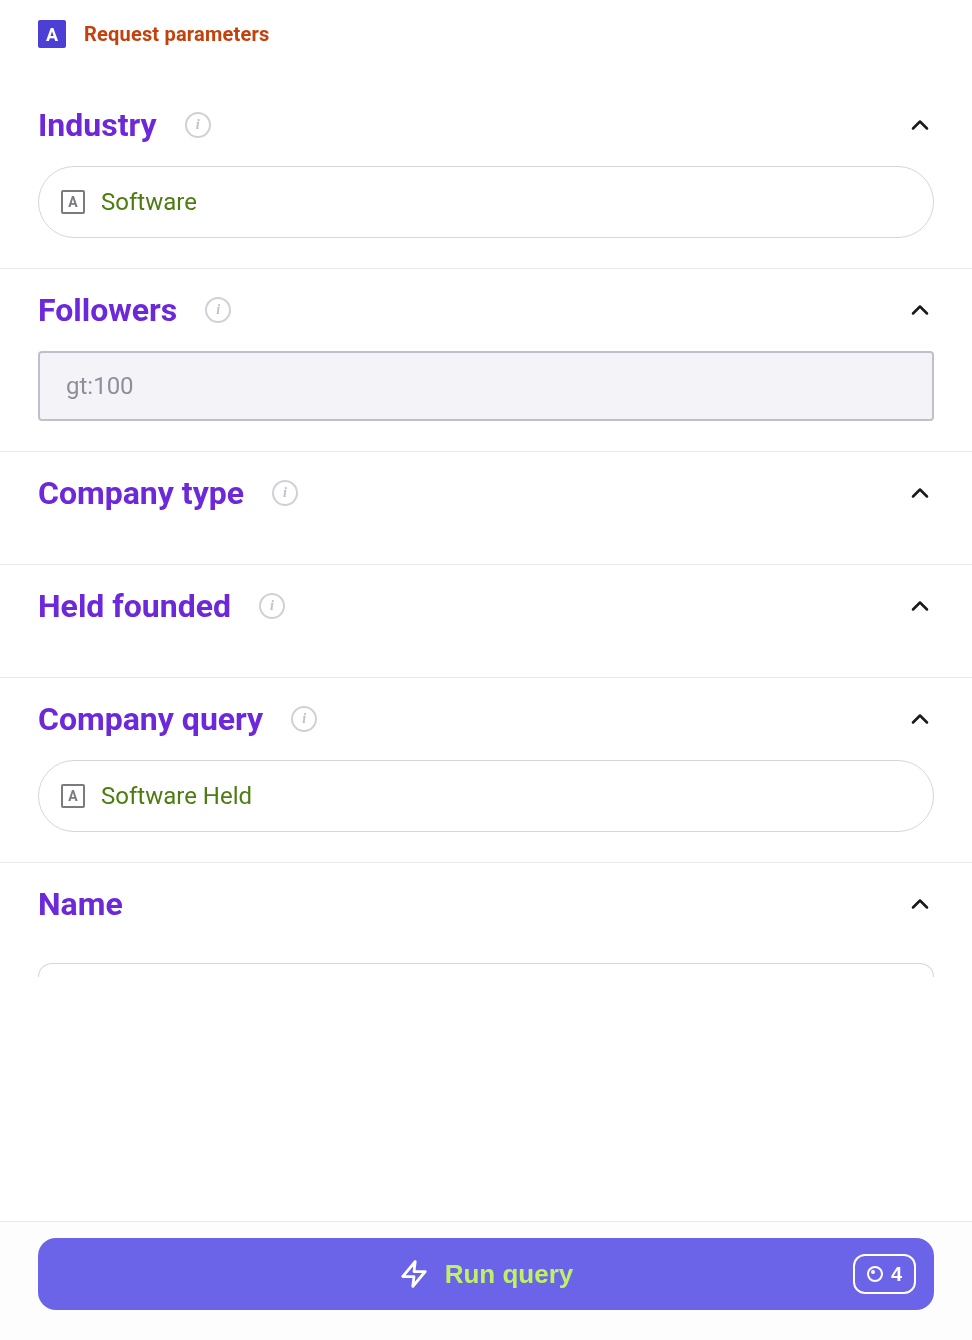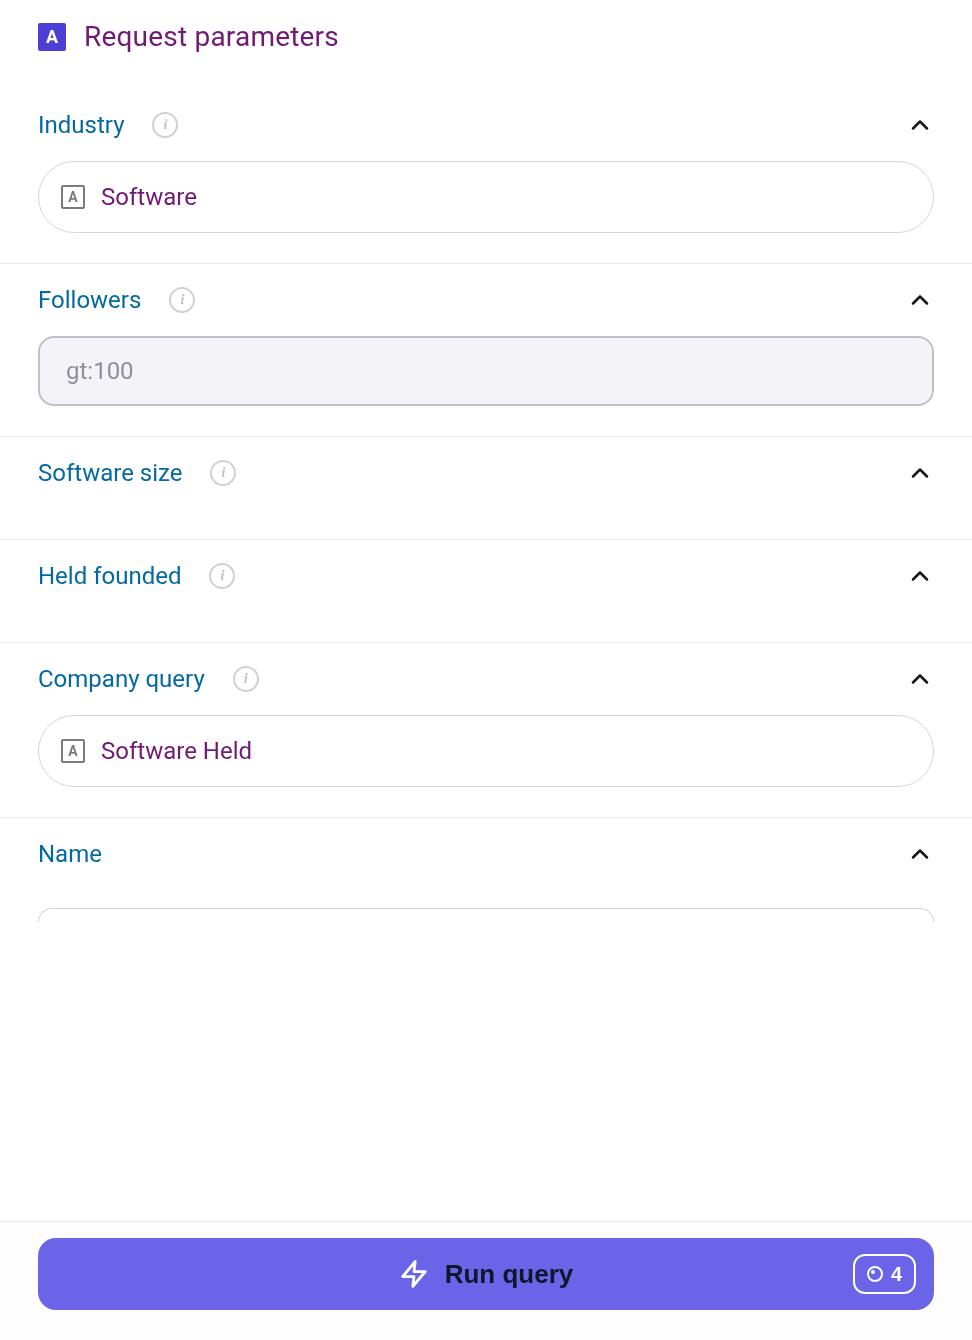--- a/index.html
+++ b/index.html
@@ -24,23 +24,23 @@
       background: #4b3fd6;
       color: #ffffff;
       display: flex;
       align-items: center;
       justify-content: center;
       font-weight: 700;
       font-size: 18px;
       border-radius: 2px;
     }
     .header-title {
-      color: #701a75;
-      font-size: 28px;
-      font-weight: 400;
+      color: #c2410c;
+      font-size: 20px;
+      font-weight: 700;
       letter-spacing: 0.2px;
     }
 
     .section {
       padding: 22px 38px 30px 38px;
       border-bottom: 1px solid #e9e9ee;
     }
     .section.first { padding-top: 36px; }
     .section.tight { }
     .section.no-bottom-border { border-bottom: none; padding-bottom: 10px; }
@@ -50,23 +50,23 @@
       align-items: center;
       justify-content: space-between;
       margin-bottom: 22px;
     }
     .label-area {
       display: flex;
       align-items: center;
       gap: 28px;
     }
     .label-text {
-      font-size: 24px;
-      font-weight: 400;
-      color: #0369a1;
+      font-size: 32px;
+      font-weight: 700;
+      color: #6d28d9;
     }
     .info-icon {
       width: 26px;
       height: 26px;
       border: 2px solid #d0d0d8;
       border-radius: 50%;
       display: flex;
       align-items: center;
       justify-content: center;
       color: #c0c0c8;
@@ -90,21 +90,21 @@
       display: flex;
       align-items: center;
       padding: 0 22px;
       gap: 16px;
       background: #ffffff;
     }
     .input-rect {
       width: 100%;
       height: 70px;
       border: 1.5px solid #d5d5de;
-      border-radius: 16px;
+      border-radius: 4px;
       display: flex;
       align-items: center;
       padding: 0 26px;
       background: #ffffff;
       font-size: 24px;
       color: #8f8f9c;
     }
     .input-rect.active {
       background: #f4f4f8;
       border: 2px solid #c0c0cc;
@@ -116,21 +116,21 @@
       display: flex;
       align-items: center;
       justify-content: center;
       color: #7a7a80;
       font-size: 14px;
       font-weight: 700;
       border-radius: 2px;
     }
     .placeholder-text {
       font-size: 24px;
-      color: #701a75;
+      color: #4d7c0f;
     }
 
     .bottom-bar {
       position: absolute;
       bottom: 0;
       left: 0;
       right: 0;
       padding: 16px 38px 30px 38px;
       border-top: 1px solid #e9e9ee;
       background: #fdfdfd;
@@ -145,21 +145,21 @@
       align-items: center;
       justify-content: center;
       position: relative;
       cursor: pointer;
       color: #ffffff;
       gap: 16px;
     }
     .run-button .btn-label {
       font-size: 26px;
       font-weight: 600;
-      color: #0f172a;
+      color: #bef264;
       text-align: right;
     }
     .bolt-icon {
       width: 30px;
       height: 30px;
       color: #ffffff;
     }
     .bolt-icon svg { display: block; }
     .credit-chip {
       position: absolute;
@@ -244,21 +244,21 @@
     </span>
   </div>
   <div class="input-rect active">
     <span>gt:100</span>
   </div>
 </div>
 
 <div class="section tight">
   <div class="section-header">
     <div class="label-area">
-      <span class="label-text">Software size</span>
+      <span class="label-text">Company type</span>
       <span class="info-icon">i</span>
     </div>
     <span class="chevron-up">
       <svg viewBox="0 0 24 24" fill="none" stroke="currentColor" stroke-width="2.2" stroke-linecap="round" stroke-linejoin="round">
           <polyline points="6 15 12 9 18 15"></polyline>
         </svg>
     </span>
   </div>
 </div>
 

